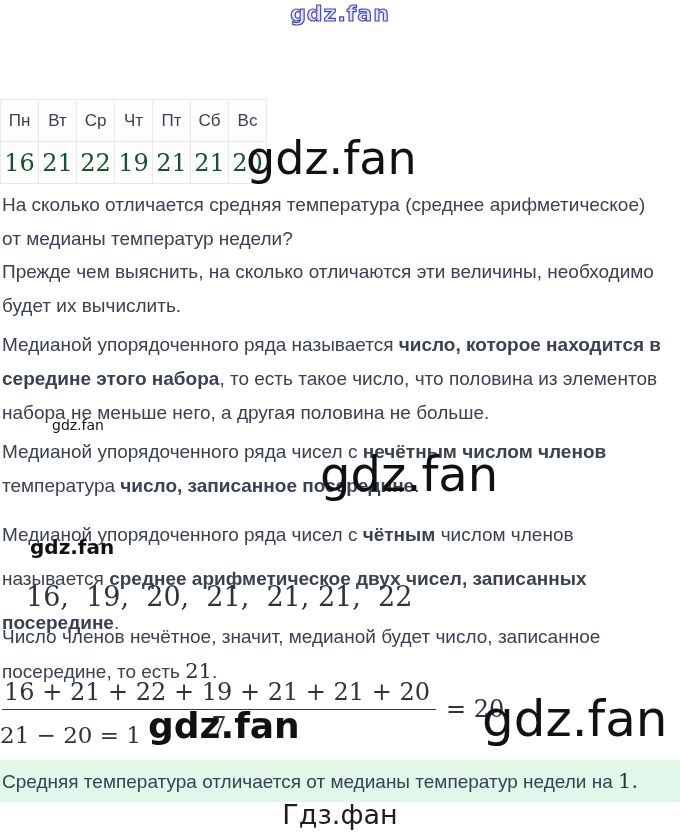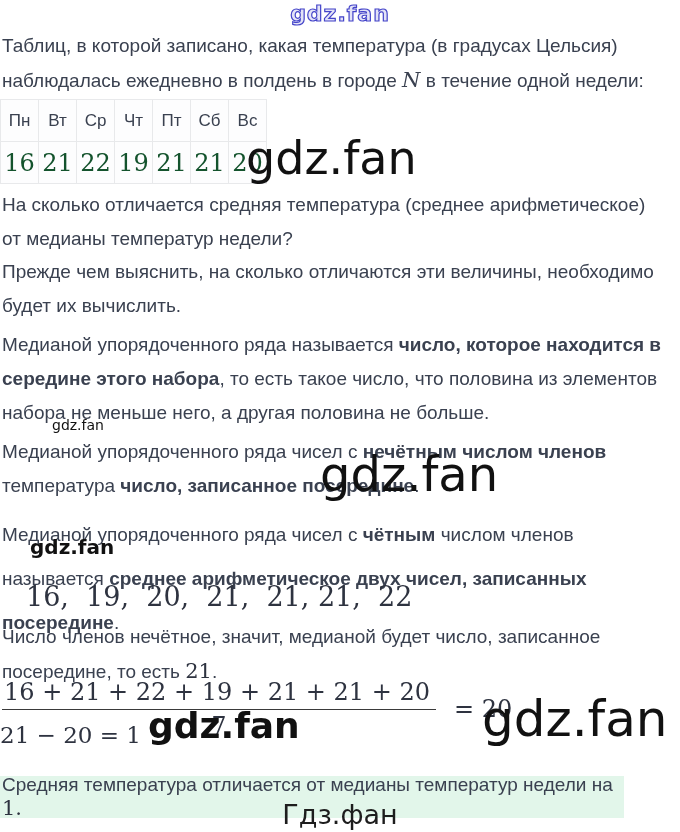--- a/index.html
+++ b/index.html
@@ -35,44 +35,43 @@
   }
   .temp-table .hdr{font-size:17px;color:#3a4150;font-family:"Liberation Sans",sans-serif;}
   .temp-table .val{font-size:24px;font-family:"DejaVu Serif",serif;color:#14532d;}
 
   .series{position:absolute;top:581px;left:2px;font-family:"DejaVu Serif",serif;
     font-size:27px;color:#2e3340;white-space:pre;margin-left:24px;}
 
   
   .eq{position:absolute;top:678px;left:2px;display:flex;align-items:center;
       font-family:"DejaVu Serif",serif;font-size:24px;color:#2e3340;}
-  .frac{display:inline-flex;flex-direction:column;align-items:center;margin-right:18px;}
+  .frac{display:inline-flex;flex-direction:column;align-items:center;margin-right:10px;}
   .frac .num{padding:0 6px 3px 2px;border-bottom:1.6px solid #3a3a3a;white-space:nowrap;}
   .frac .den{padding-top:2px;}
   .eq2{position:absolute;top:722px;left:0;font-family:"DejaVu Serif",serif;font-size:23px;color:#2e3340;}
 
   
   .answer-band{
-    position:absolute;top:760px;left:0;width:624px;height:42px;background:#e2f6ea;
-    display:flex;align-items:center;z-index:2;margin-top:16px;
+    position:absolute;top:760px;left:0;width:680px;height:42px;background:#e2f6ea;
+    display:flex;align-items:center;z-index:2;
   }
   .answer-band .answer-text{font-size:19px;padding-left:2px;}
   .answer-band .serif{font-size:21px;}
 
   .footer{position:absolute;top:799px;left:0;right:0;text-align:center;
     font-size:27px;color:#1d1d1d;font-family:"DejaVu Sans",sans-serif;z-index:3;}
 </style>
 </head>
 <body>
 
 <div class="page">
 
   <div class="wm wm-top">gdz.fan</div>
 
-  <div class="para" style="top:29px;"><span>Таблиц, в которой записано, какая температура (в градусах Цельсия) наблюдалась ежедневно в полдень в городе </span><span class="mathvar">N</span><span> в течение одной недели:</span></div>
 
   <table class="temp-table">
     <tbody>
       <tr>
         <td class="hdr">Пн</td>
         <td class="hdr">Вт</td>
         <td class="hdr">Ср</td>
         <td class="hdr">Чт</td>
         <td class="hdr">Пт</td>
         <td class="hdr">Сб</td>

